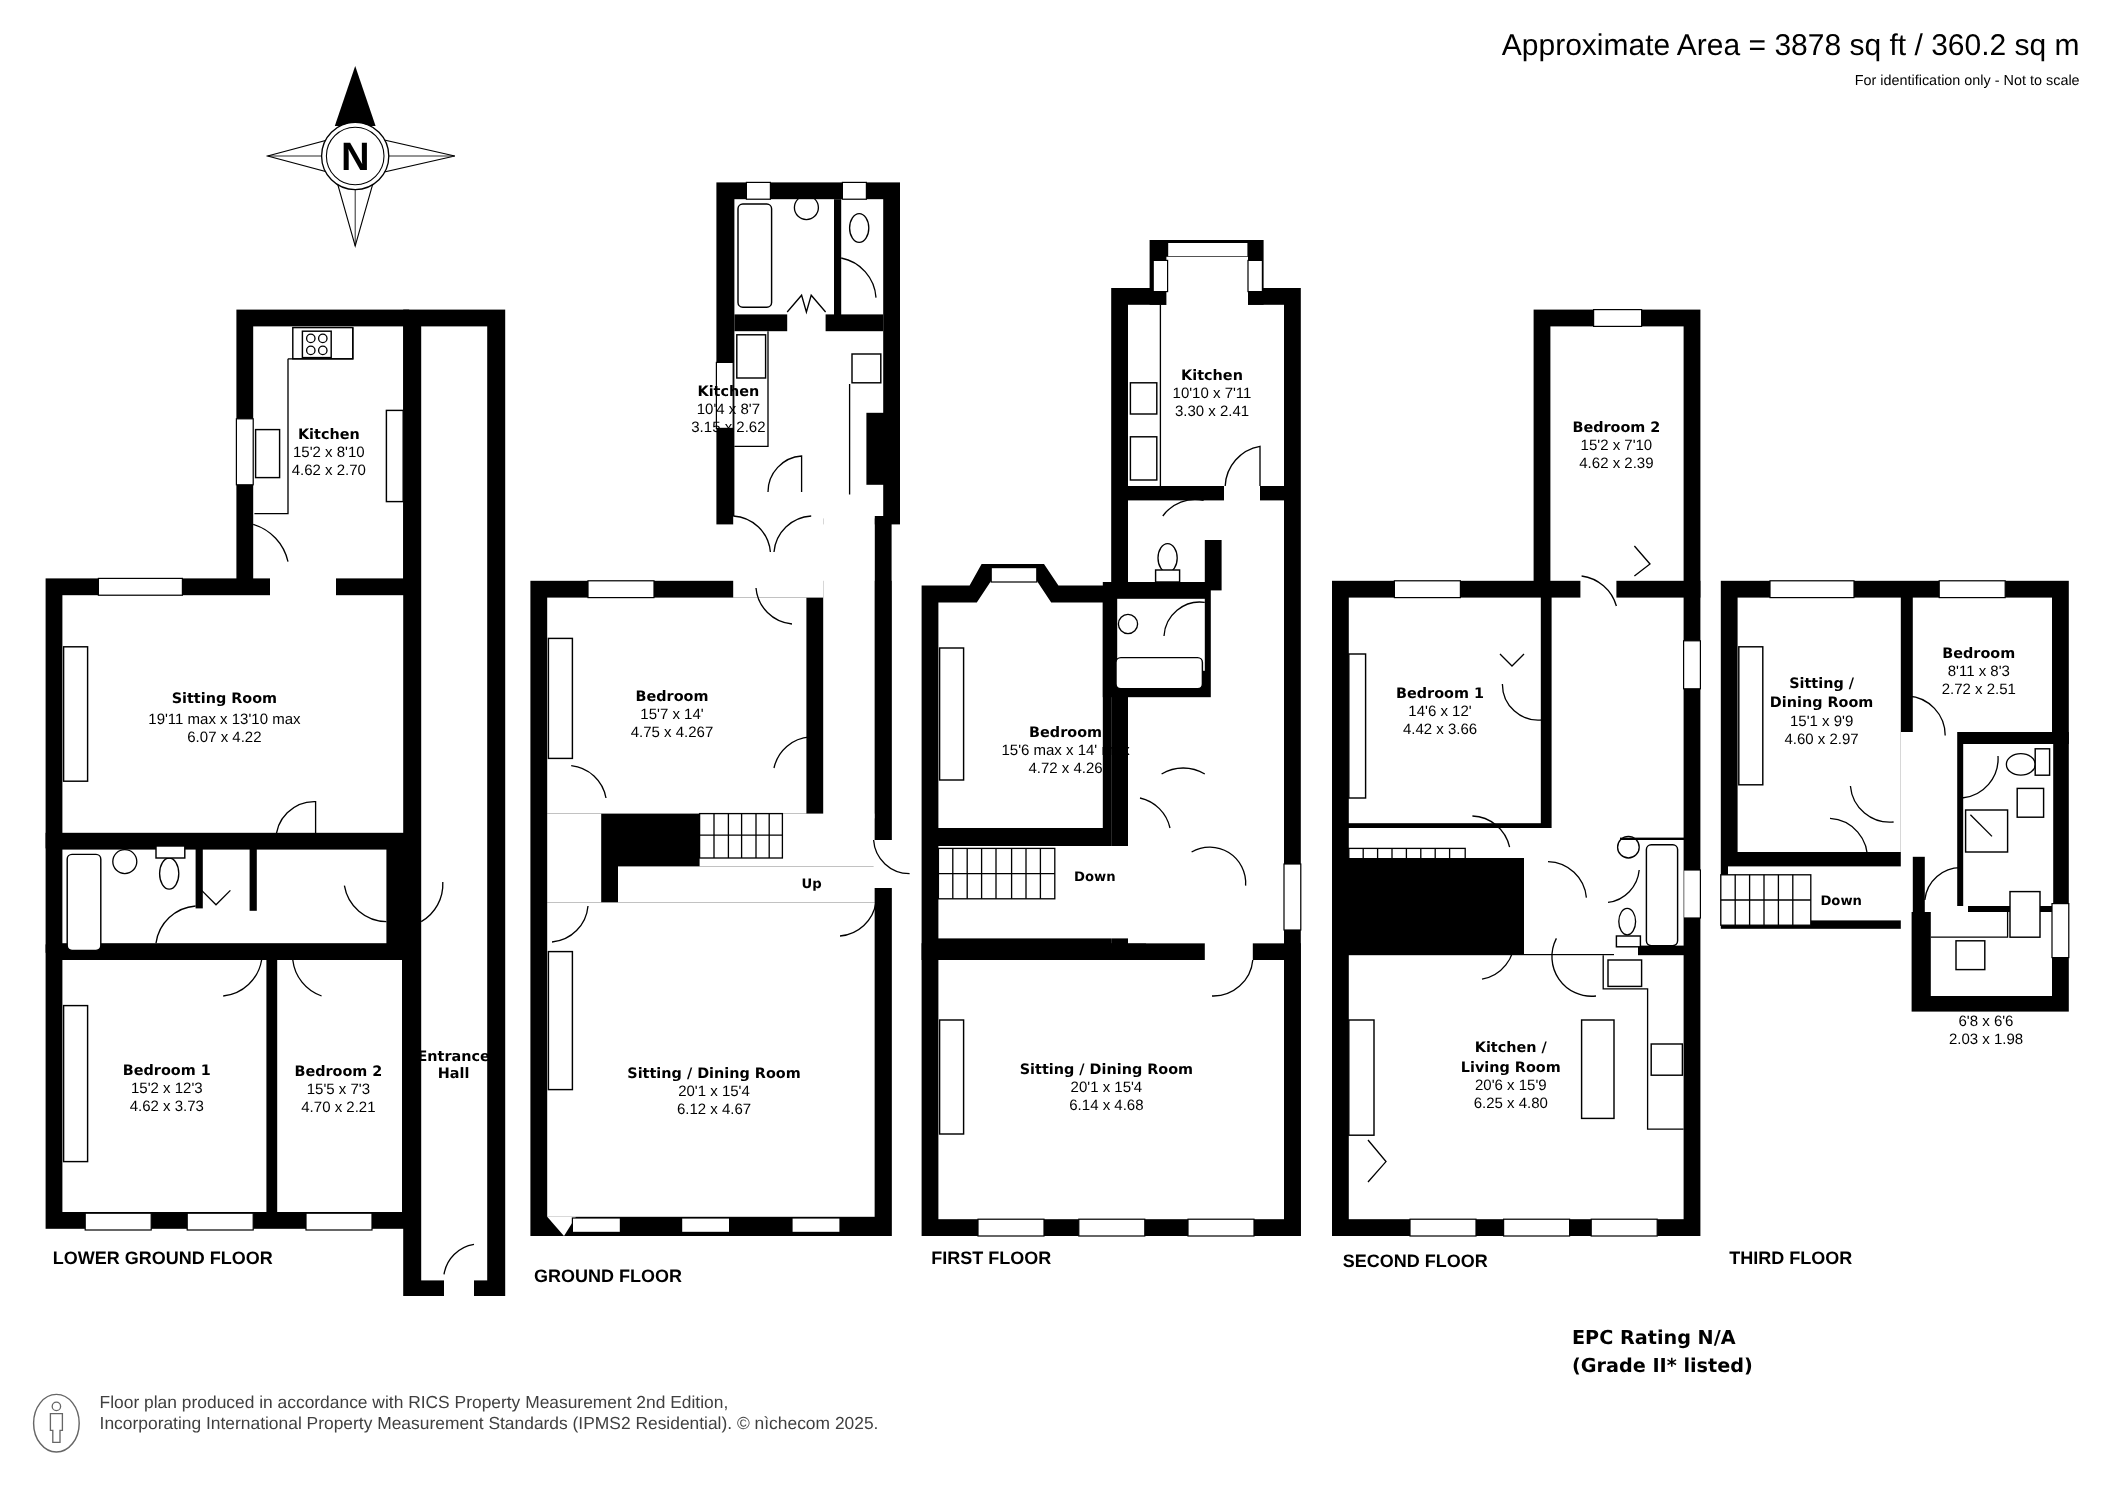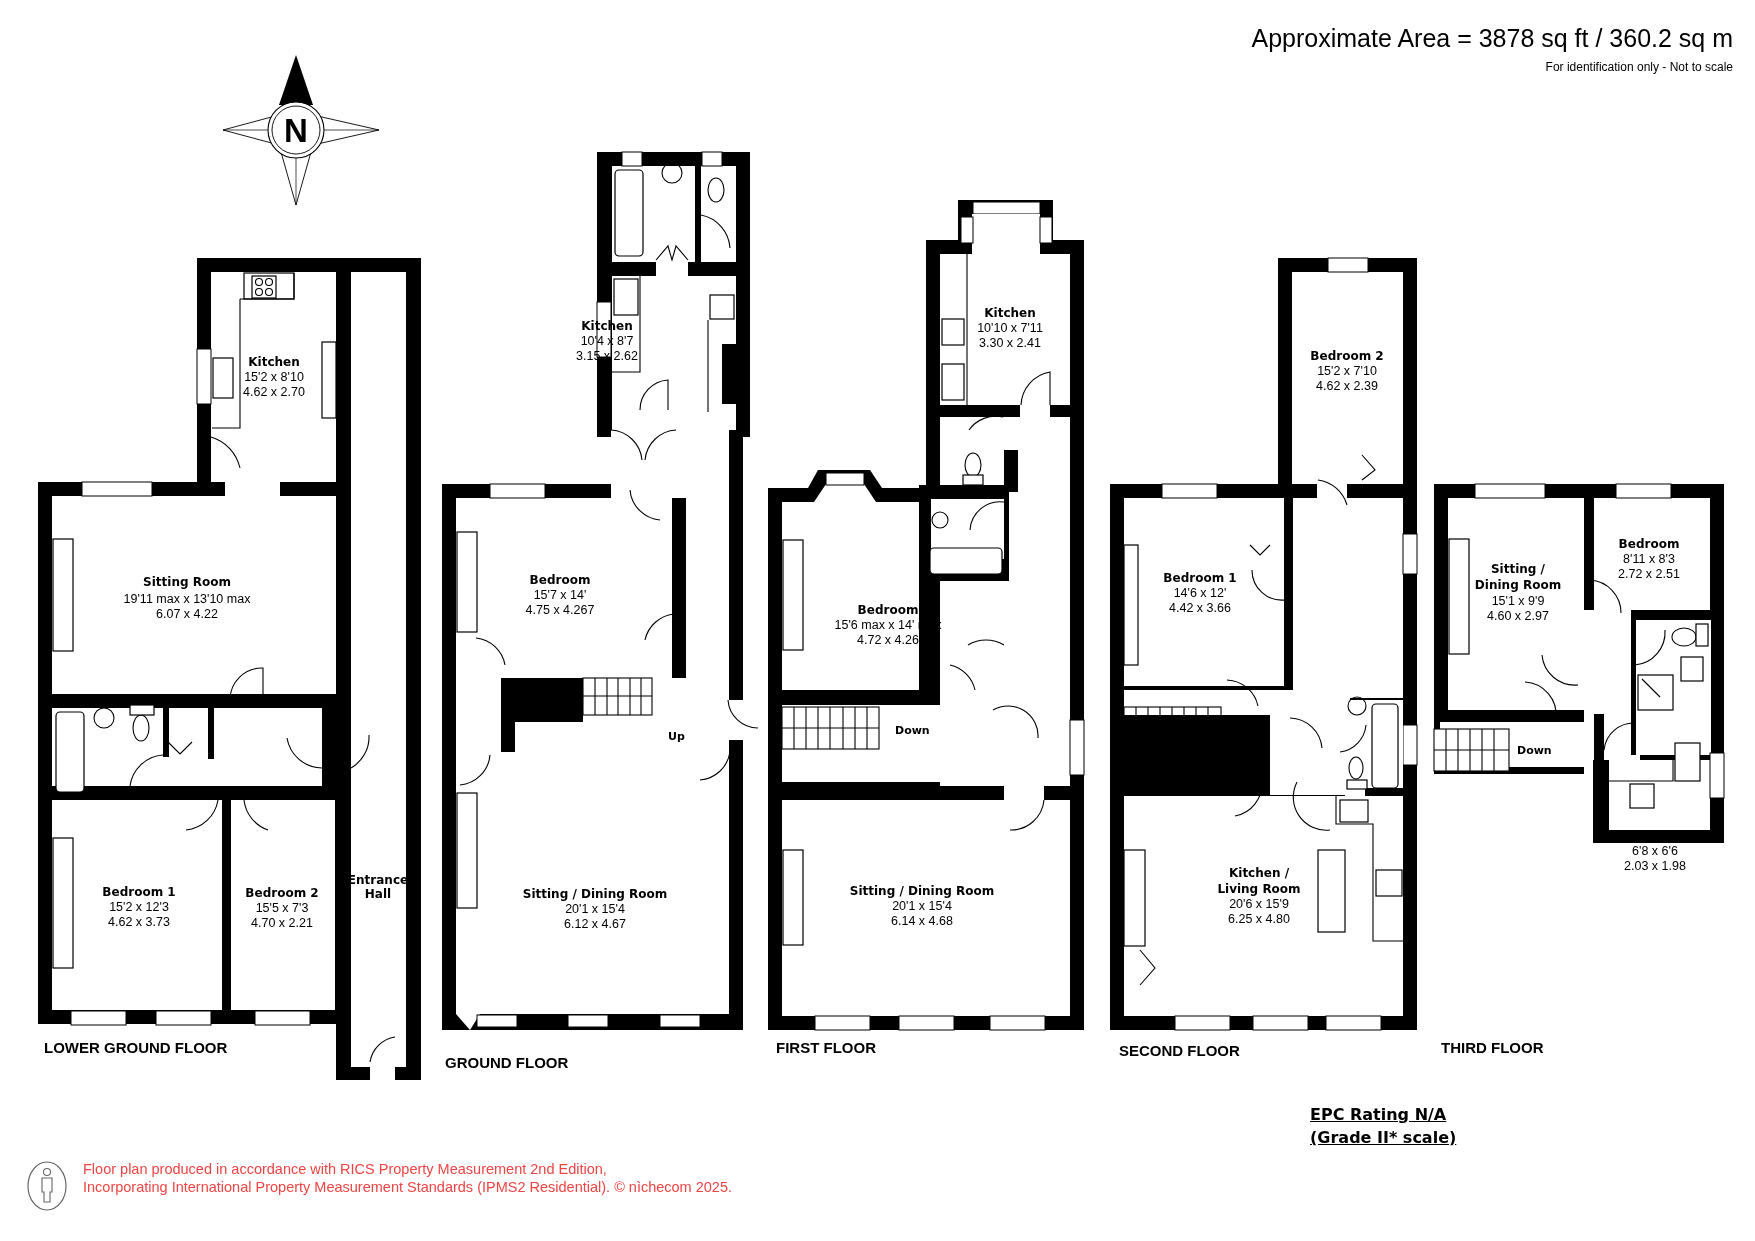--- a/index.html
+++ b/index.html
@@ -10,22 +10,22 @@
   .fix { fill:#fff; stroke:#000; stroke-width:1.2; }
   .thin { fill:none; stroke:#000; stroke-width:1.1; }
   .win { fill:#fff; stroke:#000; stroke-width:1; }
   .room-name { font-family:"DejaVu Sans", sans-serif; font-weight:bold; font-size:12px; }
   .room-dim { font-family:"Liberation Sans", sans-serif; font-size:12.5px; }
   .floor-label { font-family:"Liberation Sans", sans-serif; font-weight:bold; font-size:15px; }
   .stair-label { font-family:"DejaVu Sans", sans-serif; font-weight:bold; font-size:11px; }
   .hdr { position:absolute; right:22px; text-align:right; }
   #area { top:24px; font-size:25px; }
   #ident { top:60px; font-size:12px; }
-  #epc { position:absolute; left:1310px; top:1103px; font-family:"DejaVu Sans", sans-serif; font-weight:bold; font-size:16px; line-height:23px;text-decoration:underline; }
-  #footer { position:absolute; left:83px; top:1160px; font-size:14.5px; color:#ef4444; line-height:18px; }
+  #epc { position:absolute; left:1310px; top:1103px; font-family:"DejaVu Sans", sans-serif; font-weight:bold; font-size:16px; line-height:23px; }
+  #footer { position:absolute; left:83px; top:1160px; font-size:14.5px; color:#404040; line-height:18px; }
   #footer-icon { position:absolute; left:26px; top:1160px; width:42px; height:52px; }
 </style>
 </head>
 <body>
 
 <div class="hdr" id="area">Approximate Area = 3878 sq ft / 360.2 sq m</div>
 <div class="hdr" id="ident">For identification only - Not to scale</div>
 
 <svg width="1755" height="1241" viewBox="0 0 1755 1241">
 
@@ -402,21 +402,21 @@
 
   <text class="room-name" x="1655" y="840" text-anchor="middle">Kitchen</text>
   <text class="room-dim" x="1655" y="855" text-anchor="middle">6'8 x 6'6</text>
   <text class="room-dim" x="1655" y="870" text-anchor="middle">2.03 x 1.98</text>
 
   <text class="floor-label" x="1441" y="1053">THIRD FLOOR</text>
 </svg>
 
 <div id="epc">
   <div>EPC Rating N/A</div>
-  <div>(Grade II* scale)</div>
+  <div>(Grade II* listed)</div>
 </div>
 
 <svg id="footer-icon" viewBox="0 0 42 52">
   <ellipse cx="21" cy="26" rx="19" ry="24" fill="none" stroke="#666" stroke-width="1.2"></ellipse>
   <circle cx="21" cy="12" r="3.5" fill="none" stroke="#666" stroke-width="1.1"></circle>
   <path d="M16,18 H26 V32 H24 V42 H18 V32 H16 Z" fill="none" stroke="#666" stroke-width="1.1"></path>
 </svg>
 <div id="footer">
   <div>Floor plan produced in accordance with RICS Property Measurement 2nd Edition,</div>
   <div>Incorporating International Property Measurement Standards (IPMS2 Residential).   © nìchecom 2025.</div>

